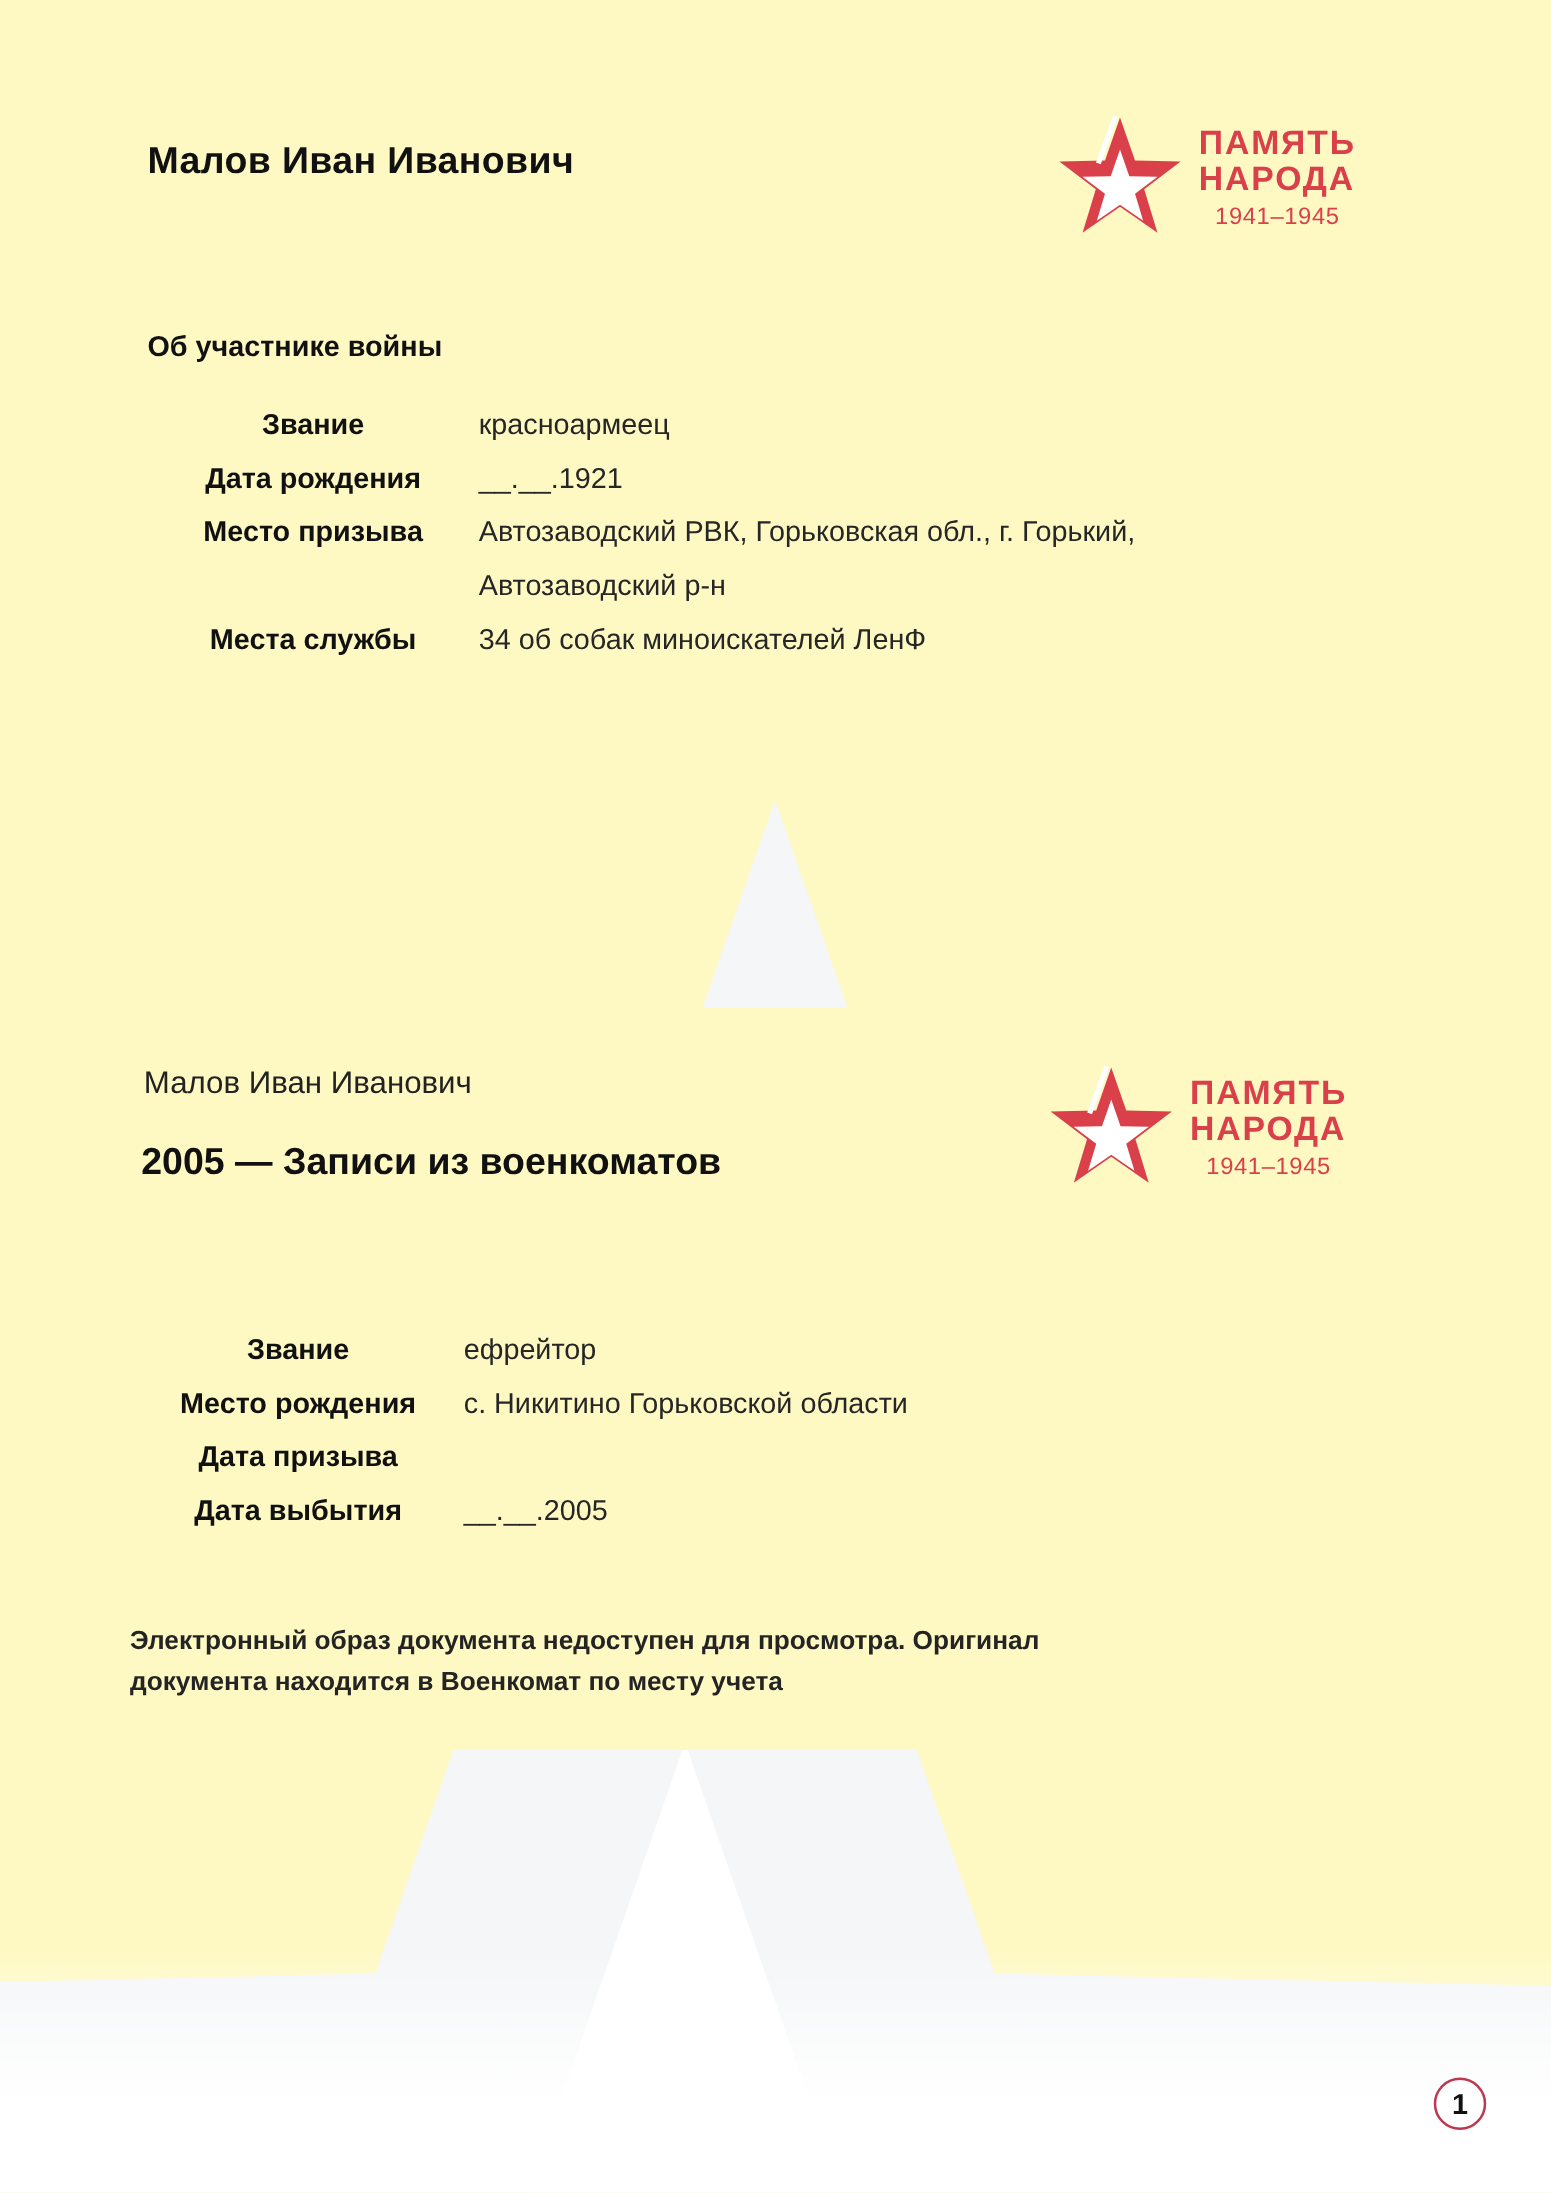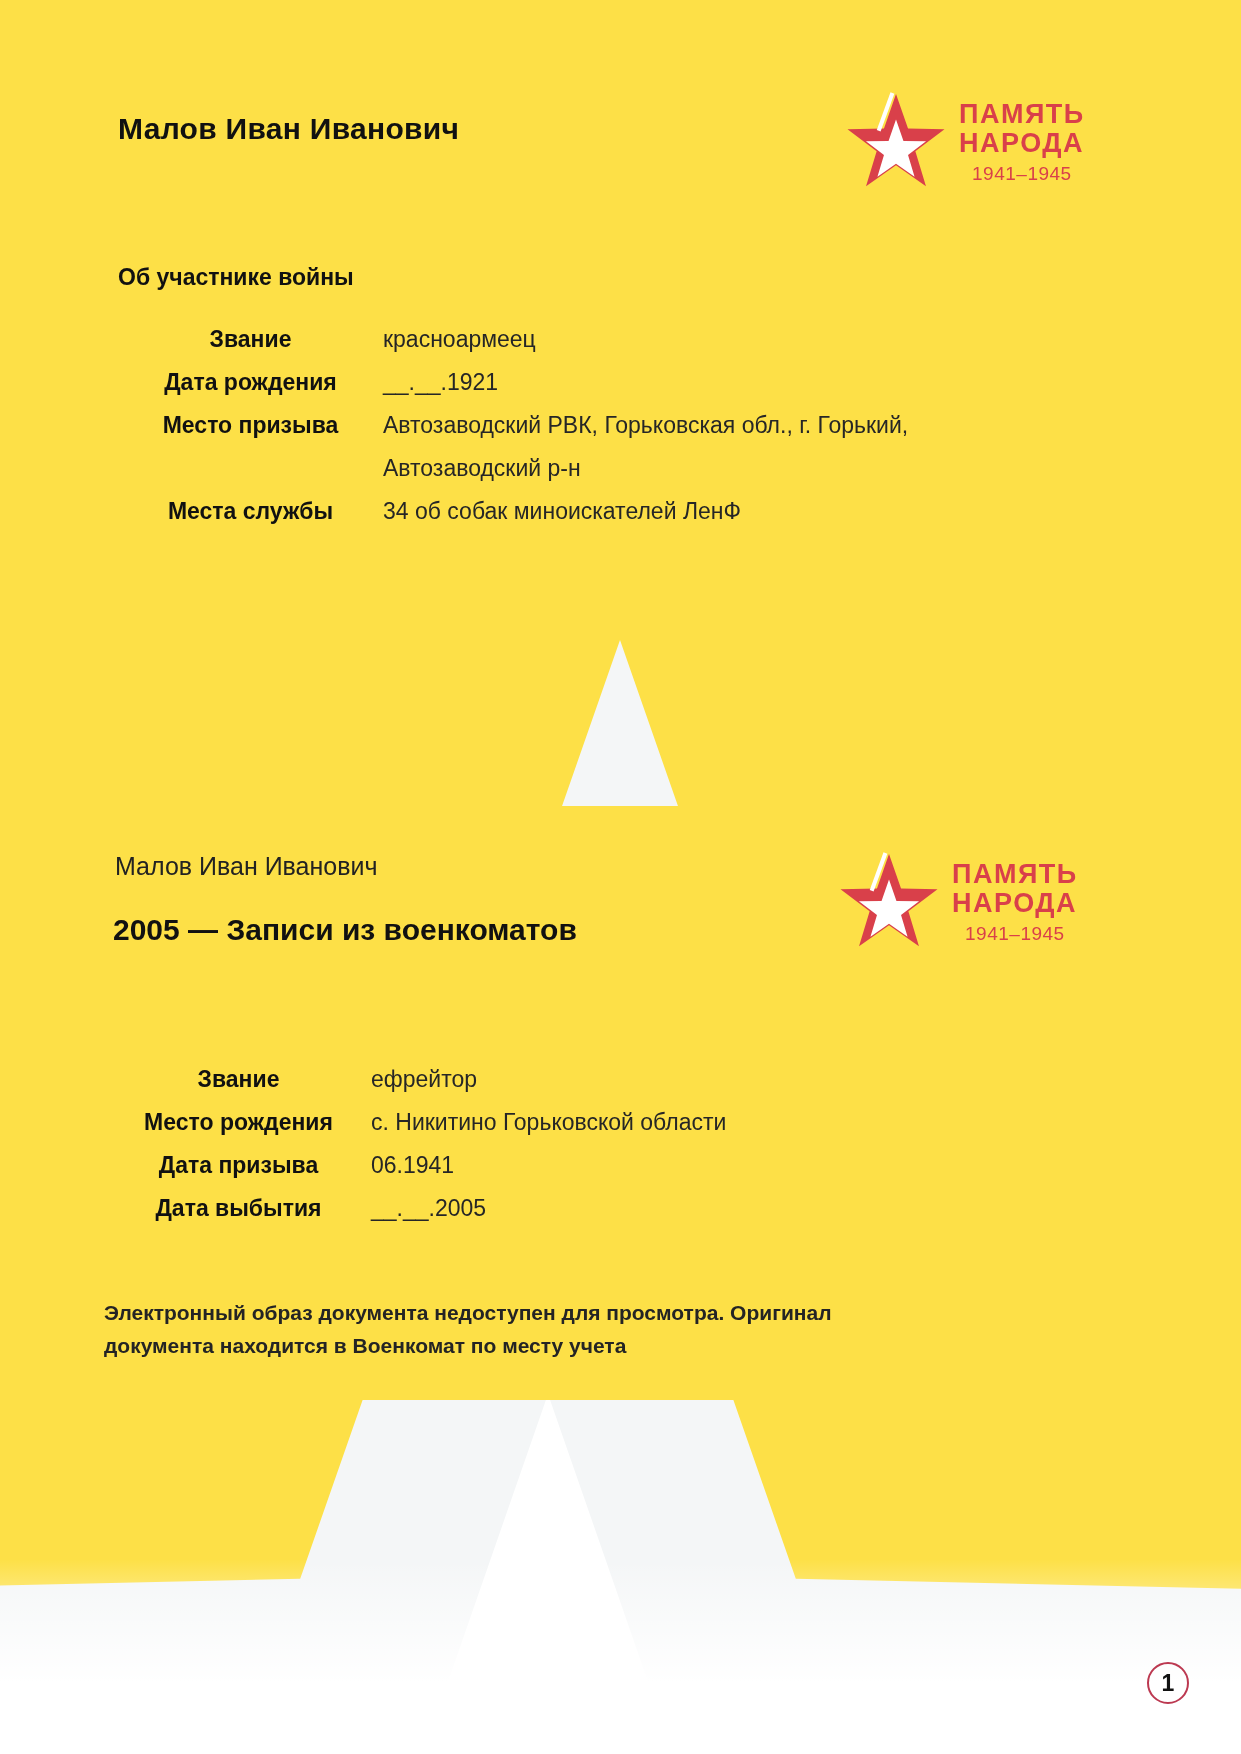--- a/index.html
+++ b/index.html
@@ -1,17 +1,17 @@
 <!DOCTYPE html>
 <html><head>
 <meta charset="utf-8">
 <style>
   html,body { margin:0; padding:0; background:#fff; }
   .page {
-    position:relative; width:1241px; height:1754px; background:#fde047;
+    position:relative; width:1241px; height:1754px; background:#fef9c3;
     font-family:"Liberation Sans", sans-serif; color:#1b1b1b; overflow:hidden;
   }
 
   
   .wm-clip { position:absolute; left:0; width:1241px; overflow:hidden; pointer-events:none; }
   .wm1 { top:588px; height:218px; }
   .wm2 { top:1400px; height:354px; }
   .wm1 svg { position:absolute; left:220px; top:36px; width:800px; height:840px; }
   .wm2 svg { position:absolute; left:-502px; top:-573px; width:2100px; height:2205px; }
   .wm-fade { position:absolute; left:0; top:0; right:0; bottom:0;
@@ -127,21 +127,20 @@
     <div class="frow">
       <div class="lbl">Звание</div>
       <div class="val">ефрейтор</div>
     </div>
     <div class="frow">
       <div class="lbl">Место рождения</div>
       <div class="val">с. Никитино Горьковской области</div>
     </div>
     <div class="frow">
       <div class="lbl">Дата призыва</div>
-      <div class="val">06.1941</div>
     </div>
     <div class="frow">
       <div class="lbl">Дата выбытия</div>
       <div class="val">__.__.2005</div>
     </div>
   </div>
 
   <div class="note">Электронный образ документа недоступен для просмотра. Оригинал документа находится в Военкомат по месту учета</div>
 
   <div class="page-num">

